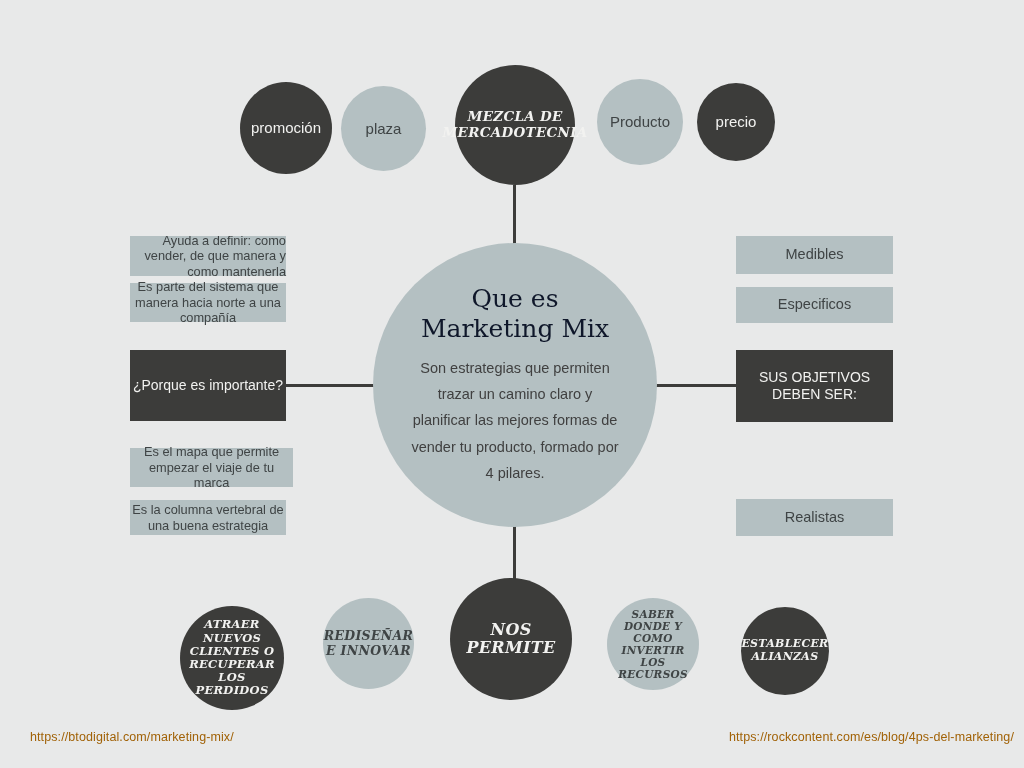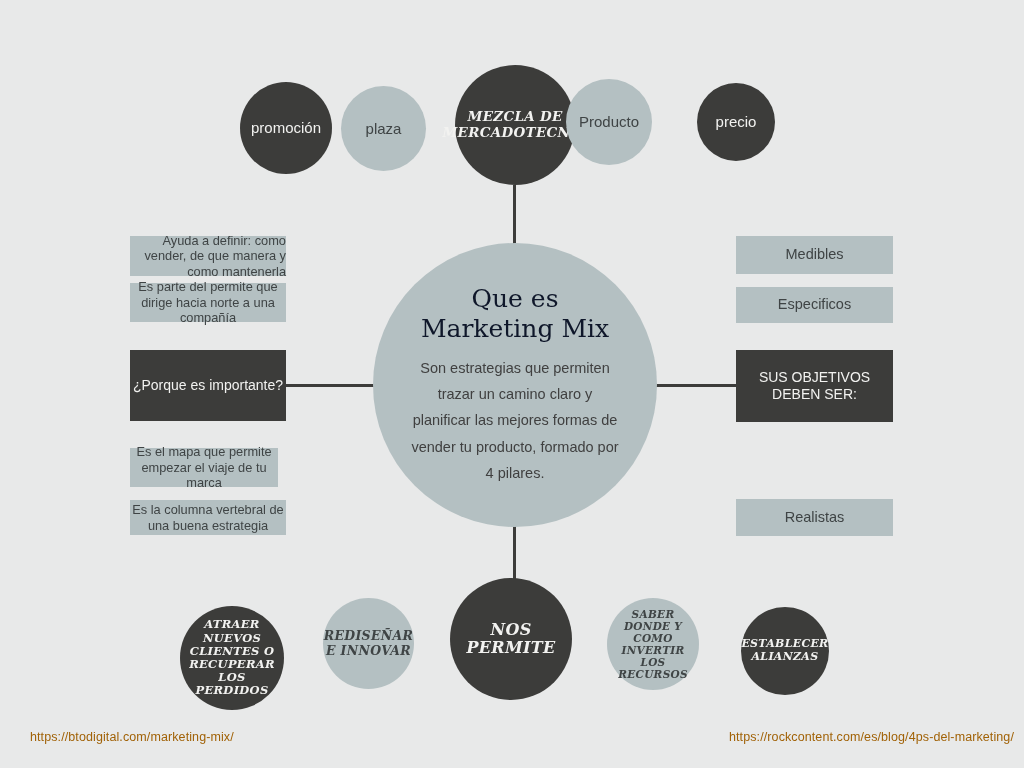--- a/index.html
+++ b/index.html
@@ -57,21 +57,21 @@
     position: absolute;
     background: #3c3c3a;
   }
   .line-v { width: 3px; }
   .line-h { height: 3px; }
 
   
   #c-promocion { left: 240px; top: 82px;  width: 92px;  height: 92px;  font-size: 15px; }
   #c-plaza     { left: 341px; top: 86px;  width: 85px;  height: 85px;  font-size: 15px; }
   #c-mezcla    { left: 455px; top: 65px;  width: 120px; height: 120px; font-size: 13.5px; }
-  #c-producto  { left: 566px; top: 79px;  width: 86px;  height: 86px;  font-size: 15px; }
+  #c-producto  { left: 597px; top: 79px;  width: 86px;  height: 86px;  font-size: 15px; }
   #c-precio    { left: 697px; top: 83px;  width: 78px;  height: 78px;  font-size: 15px; }
 
   
   #c-center {
     left: 373px; top: 243px; width: 284px; height: 284px;
     flex-direction: column;
     padding: 26px 34px;
   }
   #center-title {
     font-family: "DejaVu Serif", "Liberation Serif", serif;
@@ -90,21 +90,21 @@
   }
 
   
   .side-box { font-size: 12.8px; }
   .side-box.dark { font-size: 14px; }
 
   
   #b-l1 { left: 130px; top: 236px; width: 156px; height: 40px; text-align: right; }
   #b-l2 { left: 130px; top: 283px; width: 156px; height: 39px; }
   #b-l3 { left: 130px; top: 350px; width: 156px; height: 71px; }
-  #b-l4 { left: 130px; top: 448px; width: 148px; height: 39px; }
+  #b-l4 { left: 130px; top: 448px; width: 163px; height: 39px; }
   #b-l5 { left: 130px; top: 500px; width: 156px; height: 35px; }
 
   
   #b-r1 { left: 736px; top: 236px; width: 157px; height: 38px; font-size: 14.5px; }
   #b-r2 { left: 736px; top: 287px; width: 157px; height: 36px; font-size: 14.5px; }
   #b-r3 { left: 736px; top: 350px; width: 157px; height: 72px; }
   #b-r4 { left: 736px; top: 446px; width: 157px; height: 38px; font-size: 14.5px; }
   #b-r5 { left: 736px; top: 499px; width: 157px; height: 37px; font-size: 14.5px; }
 
   
@@ -147,21 +147,21 @@
   <div class="circle dark sans" id="c-precio">precio</div>
 
   <div class="circle light" id="c-center">
     <div id="center-title">Que es
 Marketing Mix</div>
     <div id="center-body">Son estrategias que permiten trazar un camino claro y planificar las mejores formas de vender tu producto, formado por 4 pilares.</div>
   </div>
 
   <div class="box light side-box" id="b-l1">Ayuda a definir: como vender, de que manera y como mantenerla</div>
 
-  <div class="box light side-box" id="b-l2">Es parte del permite que dirige hacia norte a una compañía</div>
+  <div class="box light side-box" id="b-l2">Es parte del sistema que manera hacia norte a una compañía</div>
 
   <div class="box dark side-box" id="b-l3">¿Porque es importante?</div>
 
   <div class="box light side-box" id="b-l4">Es el mapa que permite empezar el viaje de tu marca</div>
 
   <div class="box light side-box" id="b-l5">Es la columna vertebral de una buena estrategia</div>
 
   <div class="box light side-box" id="b-r1">Medibles</div>
 
   <div class="box light side-box" id="b-r2">Especificos</div>

